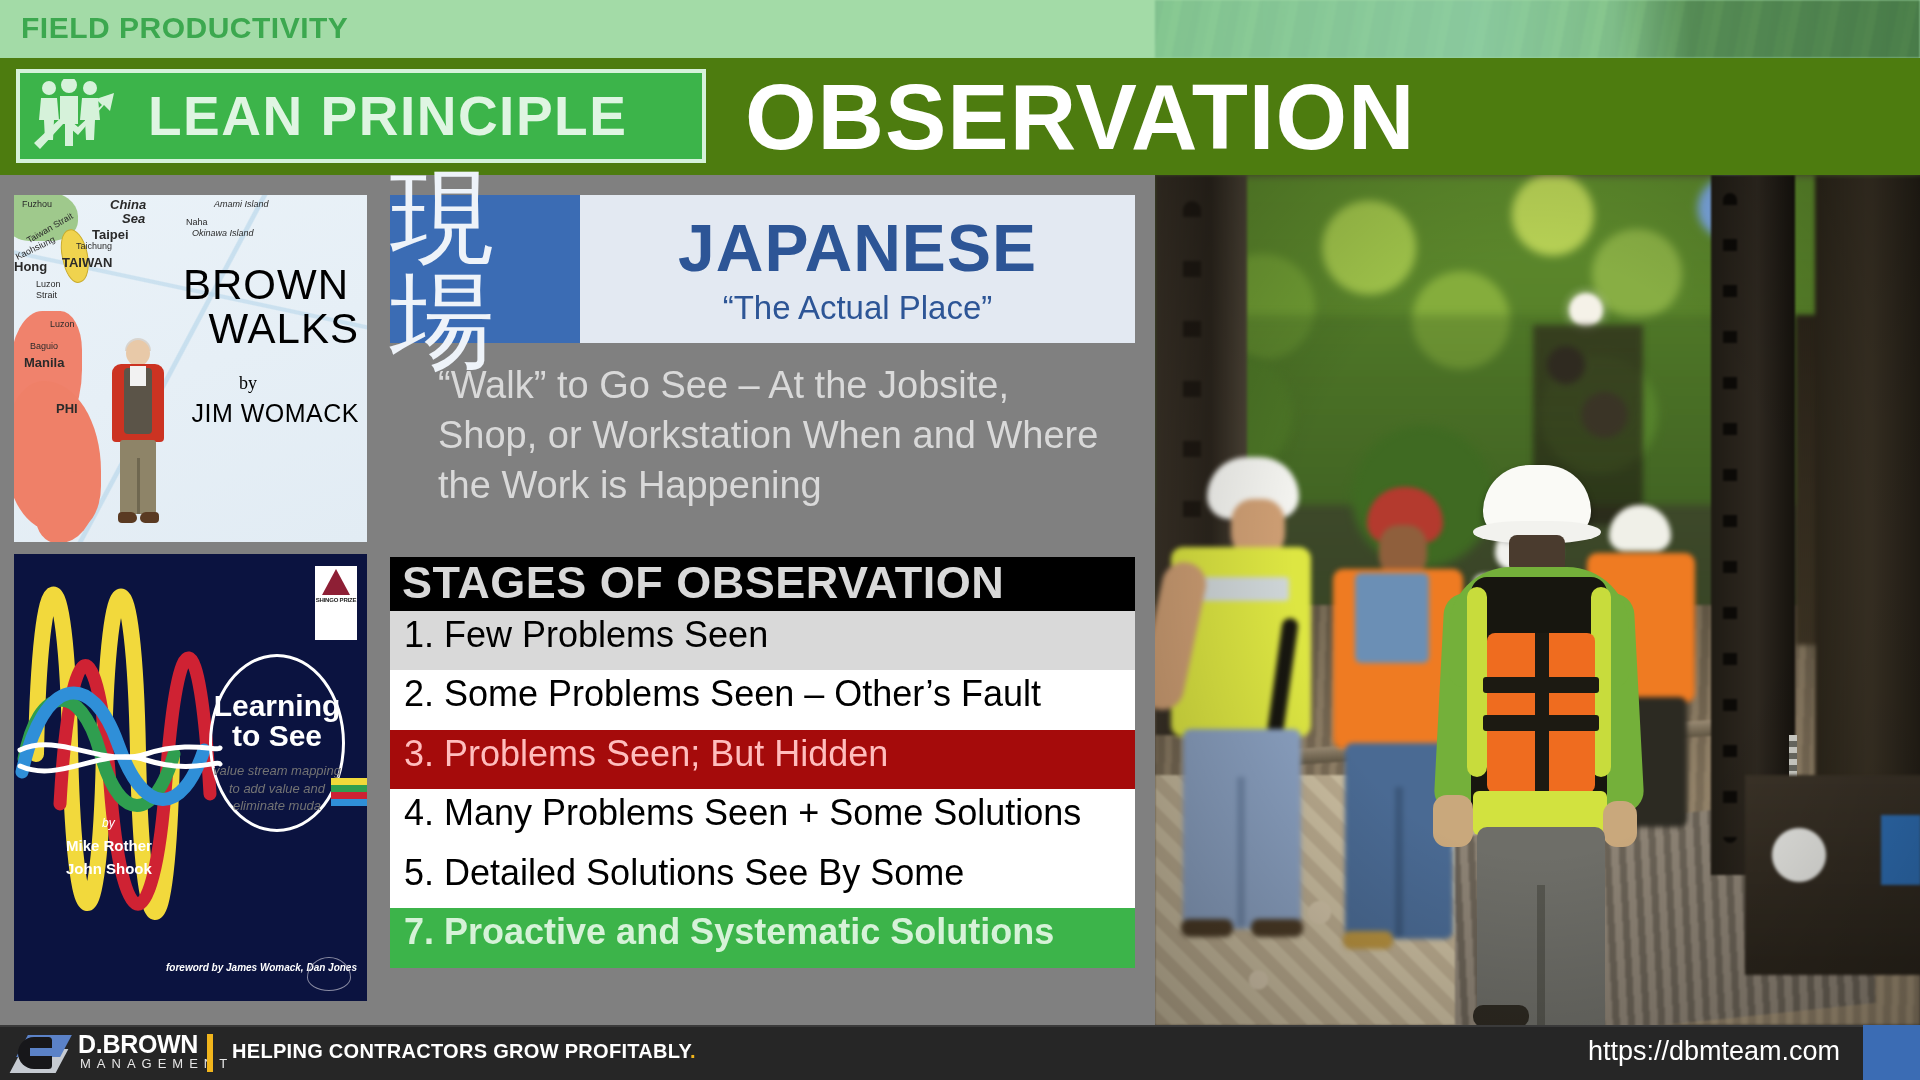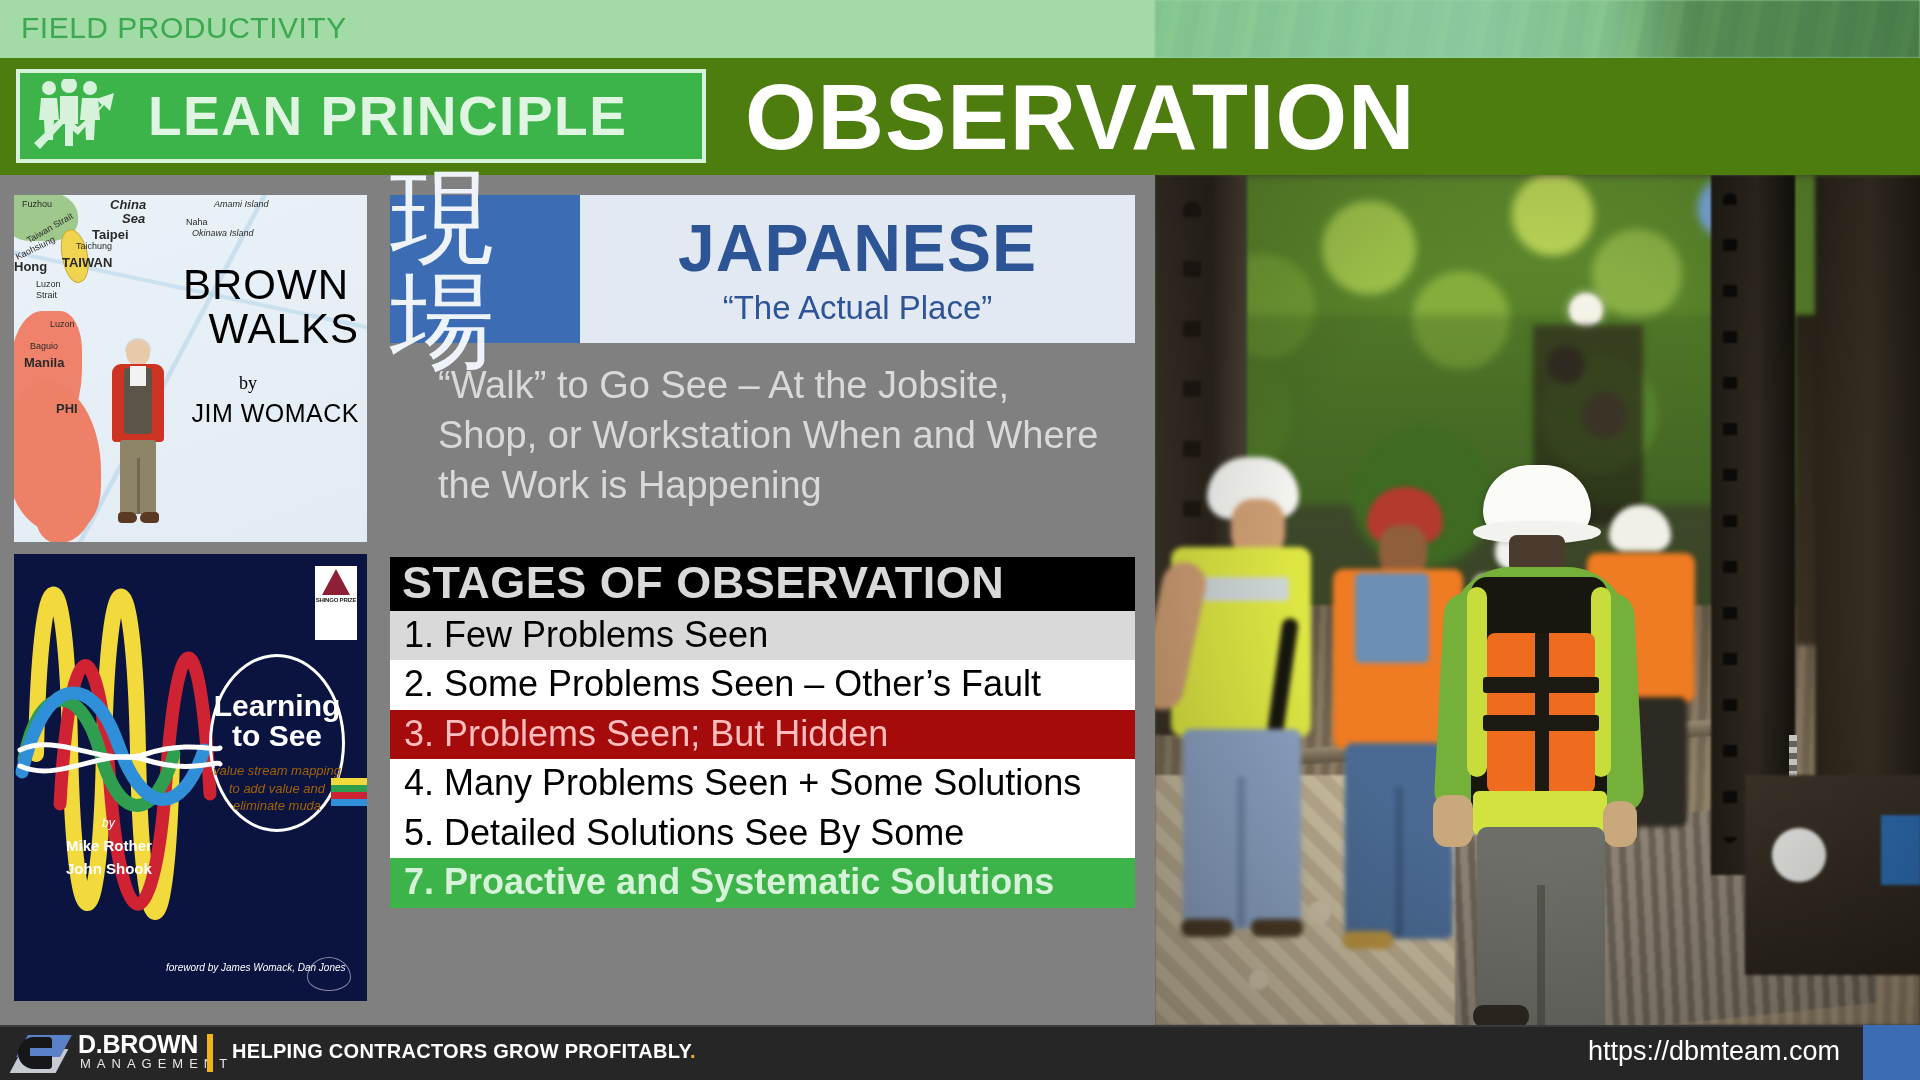--- a/index.html
+++ b/index.html
@@ -16,21 +16,21 @@
         linear-gradient(rgba(150,210,160,.80), rgba(150,210,160,.80)),
         repeating-linear-gradient(101deg,#2d5a1e 0 9px,#4e8a2c 9px 19px,#6faa3c 19px 27px,#35651f 27px 38px),
         radial-gradient(circle at 22% 60%, #7cb04a 0 40px, transparent 41px),
         #3f7527;
       background-blend-mode:normal,normal,normal,normal;
       filter:blur(1.2px); }
   .top-strip-photo::after{ content:""; position:absolute; inset:0;
       background:linear-gradient(90deg, rgba(130,200,150,.55) 0%, rgba(140,205,165,.75) 42%,
                  rgba(120,190,140,.35) 60%, rgba(30,80,25,.45) 70%, rgba(25,70,22,.55) 100%); }
   .field-prod { position:absolute; left:21px; top:11px; font-size:30px; letter-spacing:.5px;
-                color:#3ca84f; font-weight:400; }
+                color:#3ca84f; font-weight:700; }
 
   
   .header { position:absolute; left:0; top:58px; width:1920px; height:117px;
             background:#4d7c0f; overflow:hidden; }
   .badge { position:absolute; left:16px; top:11px; width:690px; height:94px;
            border:4px solid #d6f2da; background:#3cb44a; display:flex; align-items:center; }
   .badge-icon { width:112px; height:74px; margin-left:10px; flex:0 0 auto; }
   .badge-label { color:#dff5e2; font-size:55px; font-weight:bold; letter-spacing:1.5px;
                  margin-left:6px; line-height:1; }
   .header-title { position:absolute; left:745px; top:50%; transform:translateY(-50%);
@@ -95,26 +95,26 @@
 
   .book-lts { left:14px; top:379px; width:353px; height:447px;
               background:#0b1340; overflow:hidden; }
   .lts-circle { position:absolute; left:195px; top:100px; width:136px; height:178px;
      border:3px solid #fff; border-radius:50%; }
   .lts-t1 { position:absolute; left:199px; top:137px; width:128px; text-align:center;
      color:#fff; font-size:30px; font-weight:bold; line-height:1.0; }
   .lts-t2 { position:absolute; left:199px; top:167px; width:128px; text-align:center;
      color:#fff; font-size:30px; font-weight:bold; line-height:1.0; }
   .lts-sub { position:absolute; left:196px; top:208px; width:134px; text-align:center;
-     color:#a16207; font-size:13px; font-style:italic; line-height:1.35; }
+     color:#737373; font-size:13px; font-style:italic; line-height:1.35; }
   .lts-by { position:absolute; left:88px; top:262px; color:#fff; font-size:12px; font-style:italic; }
   .lts-a1 { position:absolute; left:52px; top:283px; color:#fff; font-size:15px; font-weight:bold; }
   .lts-a2 { position:absolute; left:52px; top:306px; color:#fff; font-size:15px; font-weight:bold; }
   .lts-fw { position:absolute; left:152px; top:408px; color:#fff; font-size:10px; font-style:italic;
-     font-weight:normal; white-space:nowrap; }
+     font-weight:bold; white-space:nowrap; }
   .lts-prize { position:absolute; right:10px; top:12px; width:42px; height:74px; background:#fff;
      display:flex; flex-direction:column; align-items:center; justify-content:flex-start; padding-top:3px; }
   .lts-prize-tri { width:0;height:0;border-left:14px solid transparent;border-right:14px solid transparent;
      border-bottom:26px solid #8e1f35; }
   .lts-prize-t { font-size:6px; font-weight:bold; color:#222; letter-spacing:-.2px; margin-top:2px;
      text-align:center; line-height:1.1; }
   .lts-bars { position:absolute; right:0; top:224px; width:36px; height:28px;
      background:linear-gradient(#f0d93a 0 25%, #2f9e4f 25% 50%, #cc2233 50% 75%, #2f8fd8 75% 100%); }
   .lts-swoosh { position:absolute; right:16px; bottom:10px; width:44px; height:34px;
      border:1px solid #aab; border-radius:50% 50% 50% 50%/60% 60% 40% 40%; opacity:.8; }
@@ -130,21 +130,21 @@
               align-items:center; justify-content:center; }
   .jp-title { color:#2d5596; font-size:66px; font-weight:bold; letter-spacing:1px; line-height:1; }
   .jp-sub { color:#2d5596; font-size:33px; margin-top:10px; line-height:1; }
 
   .lead { position:absolute; left:48px; top:186px; width:680px; color:#d9d9d9;
           font-size:38px; line-height:1.31; }
 
   .stages { position:absolute; left:0; top:382px; width:745px; }
   .stages-head { background:#000000; color:#d9d9d9; font-size:45px; font-weight:bold;
                  padding:2px 0 4px 12px; letter-spacing:.5px; line-height:1.06; }
-  .stage-row { font-size:36px; padding:3px 0 4px 14px; line-height:1.18; background:#ffffff;
+  .stage-row { font-size:36px; padding:3px 0 14px 14px; line-height:1.18; background:#ffffff;
                color:#000000; white-space:nowrap; }
   .stage-row.alt   { background:#d9d9d9; }
   .stage-row.red   { background:#a50b0b; color:#ffbdbd; }
   .stage-row.green { background:#3cb44a; color:#d6f2d8; font-weight:bold; }
 
   
   .photo { position:absolute; left:1155px; top:175px; width:765px; height:850px;
            overflow:hidden; background:#4a4336; }
   .ph-sky { position:absolute; left:0; top:0; width:765px; height:330px;
      background:

